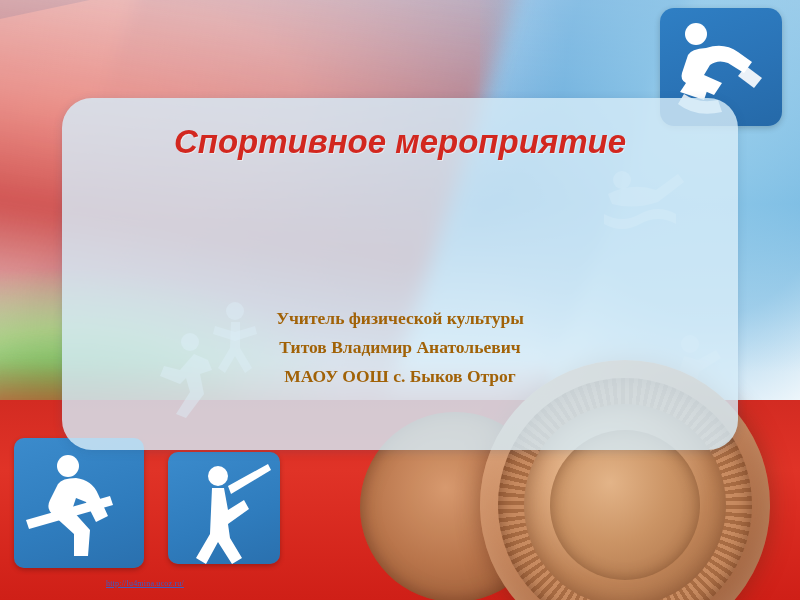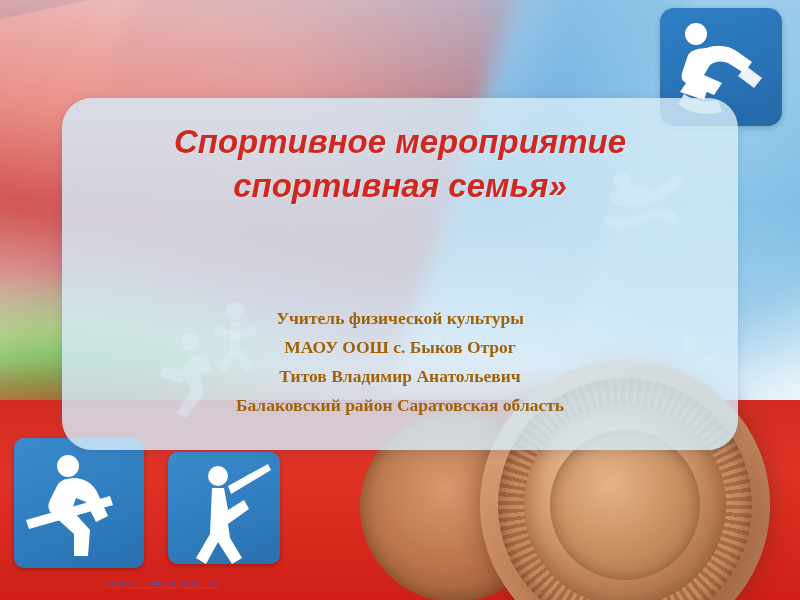--- a/index.html
+++ b/index.html
@@ -128,21 +128,21 @@
   .subtitle{
     position:absolute;left:0;right:0;top:206px;
     text-align:center;
     font-family:"Liberation Serif",serif;
     font-weight:bold;
     font-size:17.5px;line-height:29px;
     color:#a16207;
   }
   .link{
     position:absolute;left:58px;bottom:12px;
-    font-family:Liberation Mono, monospace;
+    font-family:Liberation Serif, serif;
     font-size:8px;color:#3b5ec9;text-decoration:underline;
     letter-spacing:.2px;
     padding-left:48px;
   }
 </style>
 </head>
 <body>
 
 <div class="slide">
 
@@ -227,25 +227,23 @@
         <circle cx="50" cy="24" r="10"></circle>
         <path d="M44 36 h12 l4 22 16 -10 5 9 -21 15 2 14 12 20 -10 6 -14 -22 -12 22 -10 -6 14 -24z"></path>
         <path d="M60 34 l40 -22 3 6 -40 24z"></path>
       </g>
     </svg>
   </div>
 
   <div class="card">
     <div class="title">
       <div>Спортивное мероприятие</div>
-      <div>спортивная семья»</div>
     </div>
     <div class="subtitle">
       <div>Учитель физической культуры</div>
+      <div>Титов Владимир Анатольевич</div>
       <div>МАОУ  ООШ с. Быков Отрог</div>
-      <div>Титов Владимир Анатольевич</div>
-      <div>Балаковский район Саратовская область</div>
     </div>
   </div>
 
   <a class="link" href="#">http://lu4mina.ucoz.ru/</a>
 
 </div>
 
 </body></html>

